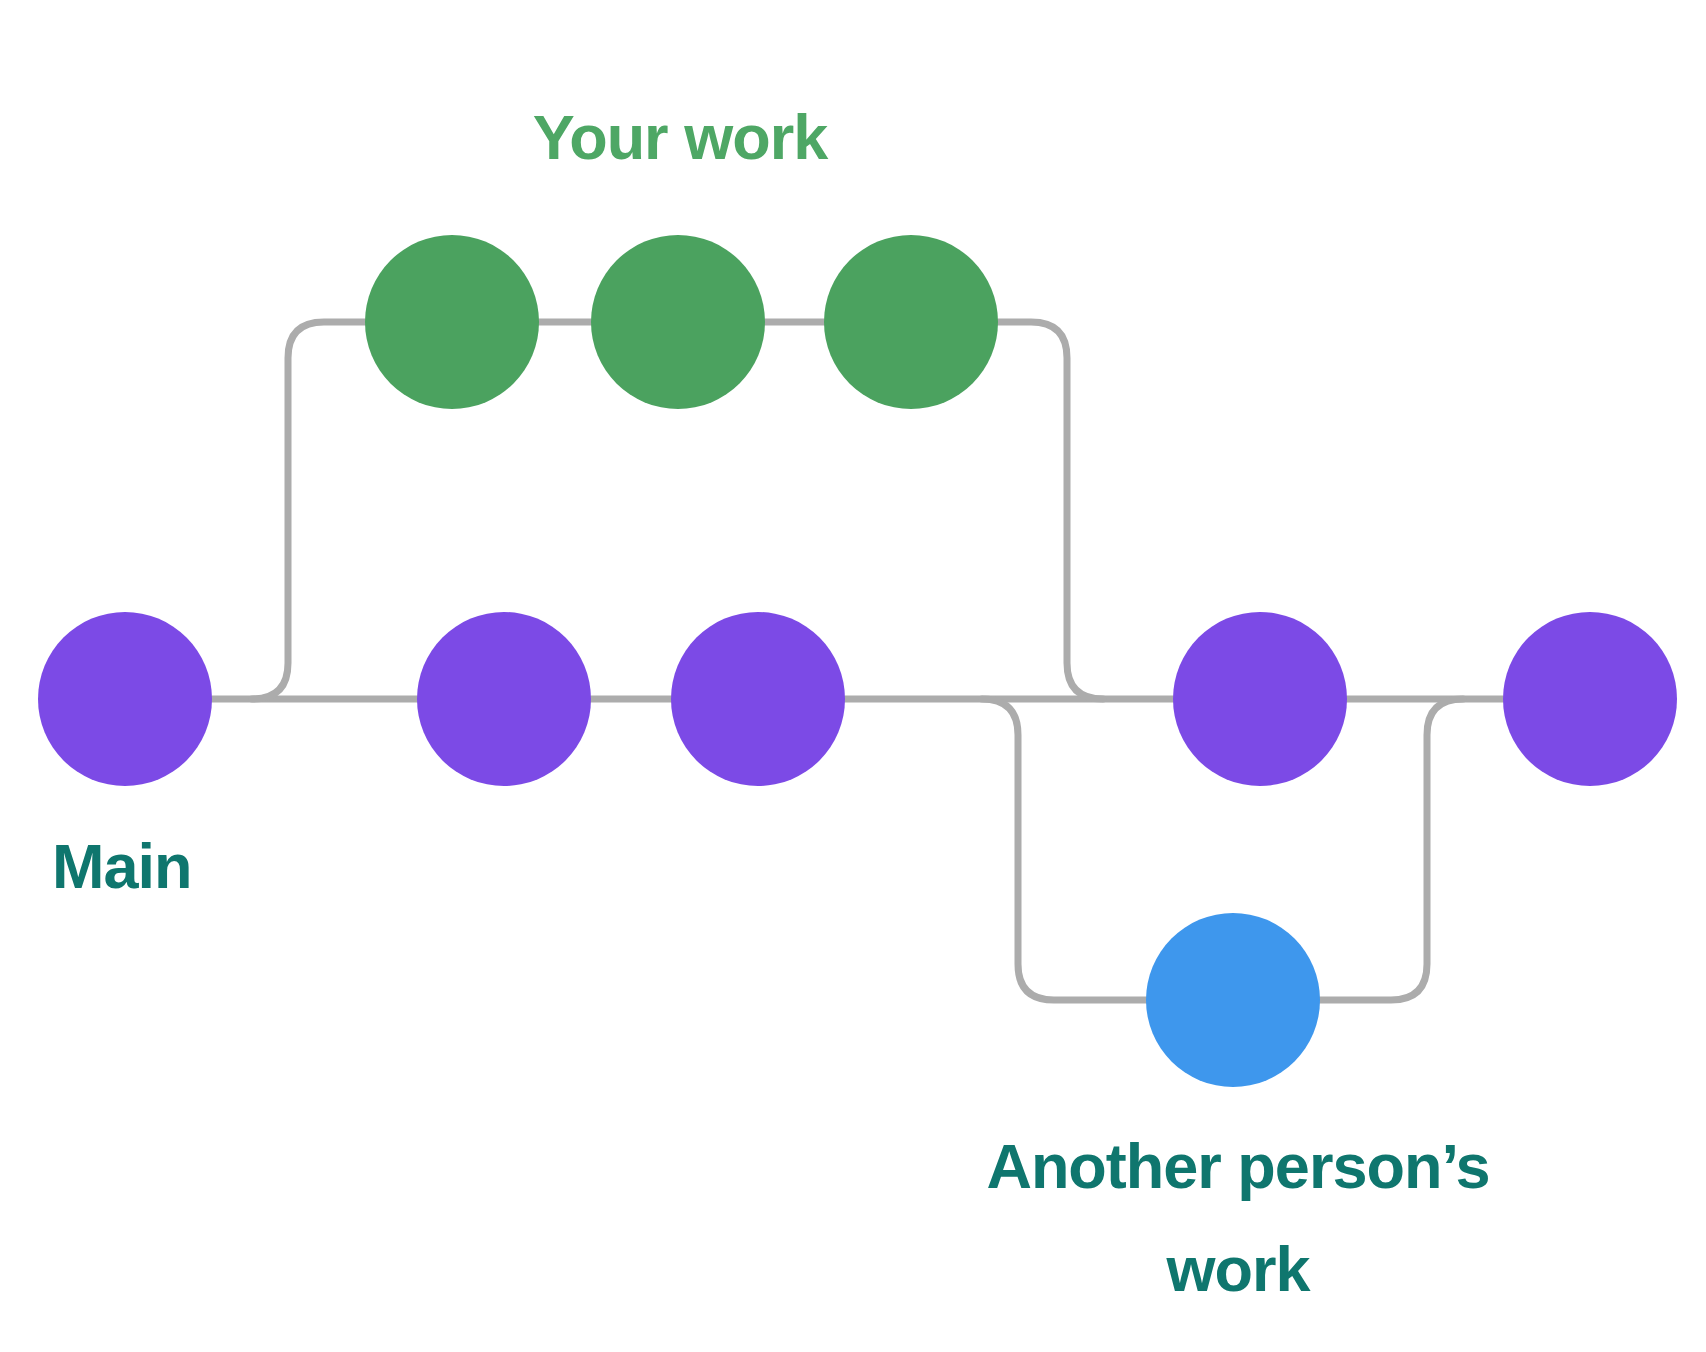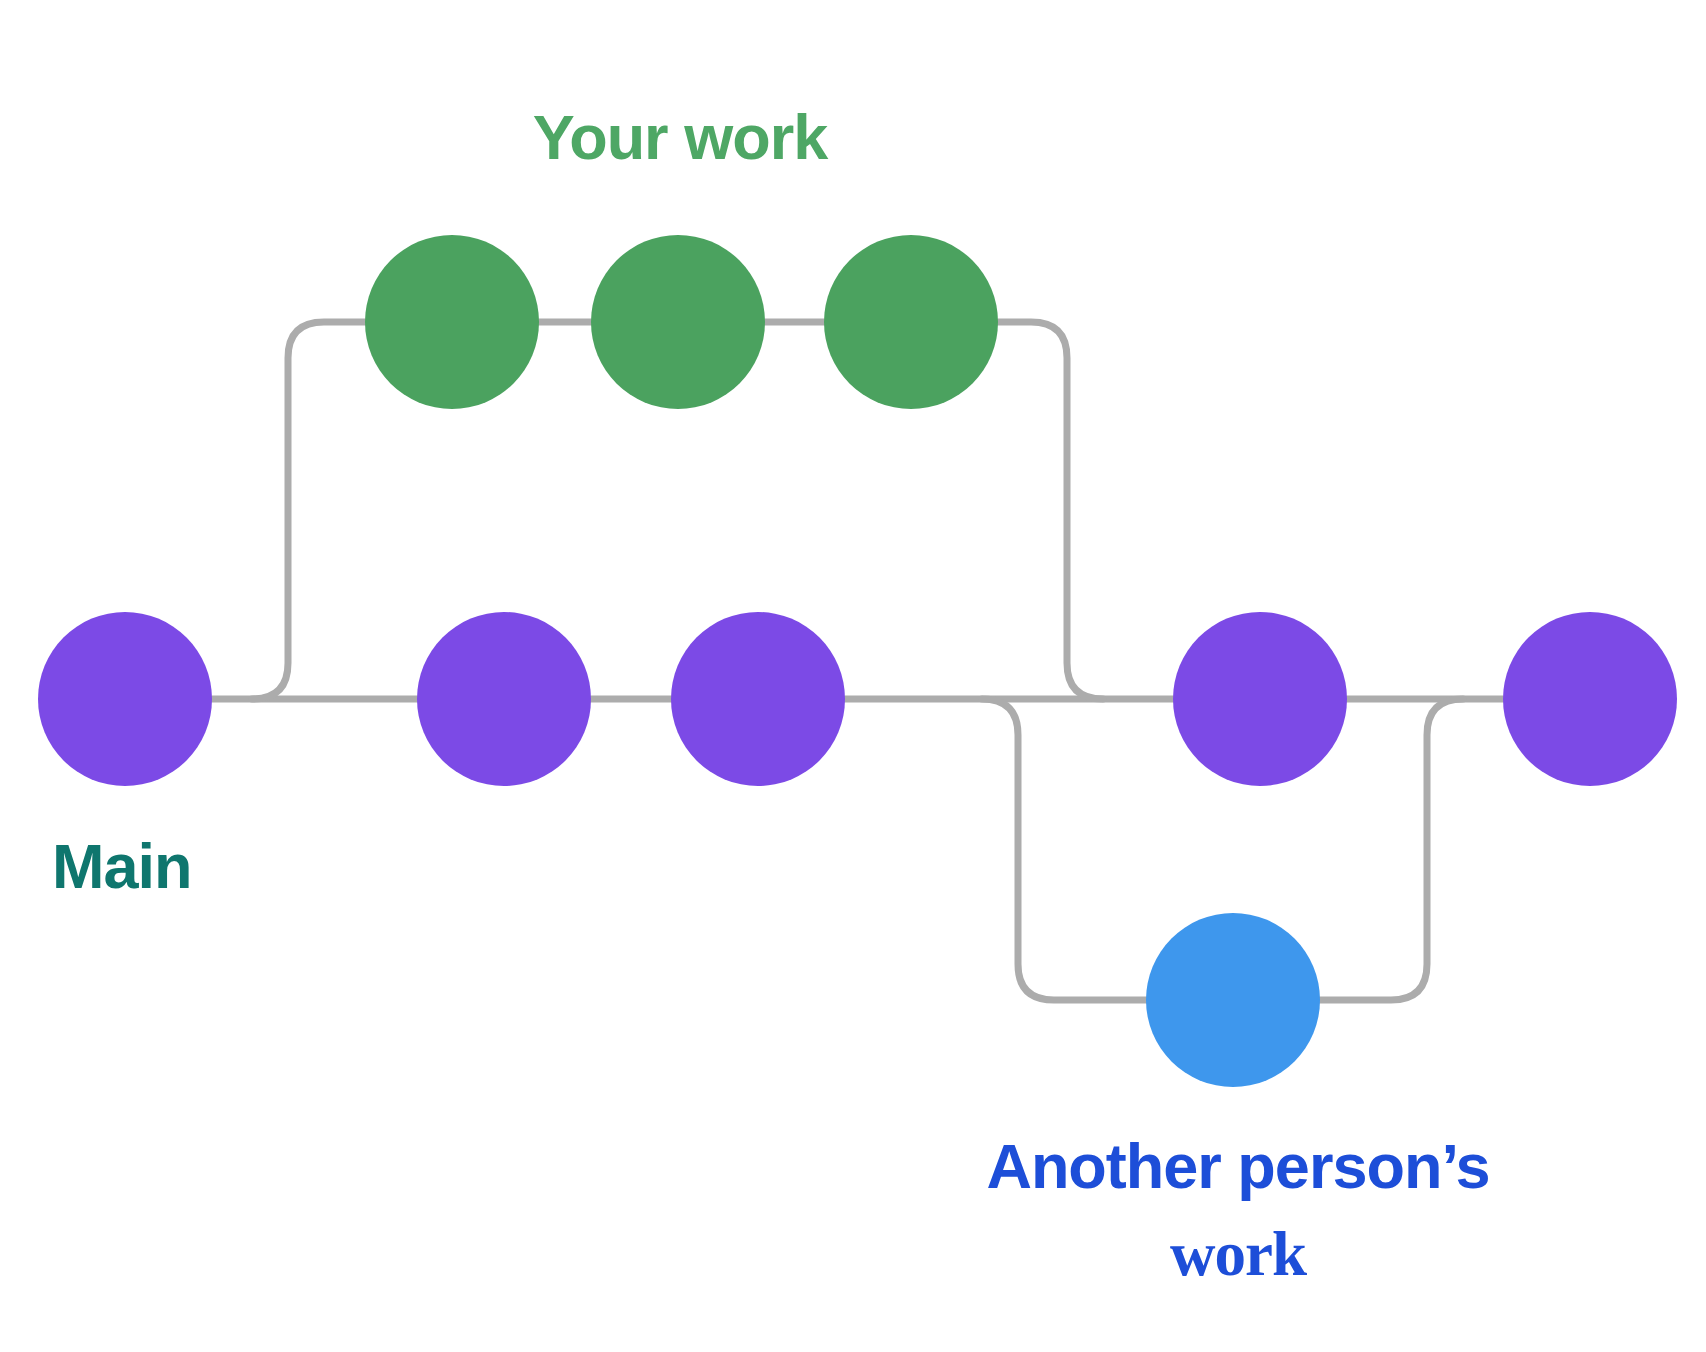--- a/index.html
+++ b/index.html
@@ -25,21 +25,21 @@
   }
   .label {
     position: absolute;
     font-weight: 700;
     font-size: 63px;
     line-height: 63px;
     letter-spacing: -1px;
     white-space: nowrap;
   }
   .label .line { display: block; }
-  .label .line2 { margin-top: 25px; font-family: Liberation Serif, serif; }
+  .label .line2 { margin-top: 40px; }
 </style>
 </head>
 <body>
 
 <div class="canvas">
   <svg class="diagram-svg" xmlns="http://www.w3.org/2000/svg" viewBox="0 0 1706 1352">
       <path d="M 212 699 H 1503" fill="none" stroke="#ACACAC" stroke-width="7" stroke-linecap="round"></path>
       <path d="M 252 699 Q 288 699 288 663 V 358 Q 288 322 324 322 H 1031 Q 1067 322 1067 358 V 663 Q 1067 699 1103 699" fill="none" stroke="#ACACAC" stroke-width="7" stroke-linecap="round"></path>
       <path d="M 982 699 Q 1018 699 1018 735 V 964 Q 1018 1000 1054 1000 H 1391 Q 1427 1000 1427 964 V 735 Q 1427 699 1463 699" fill="none" stroke="#ACACAC" stroke-width="7" stroke-linecap="round"></path>
       <circle cx="125" cy="699" r="87" fill="#7C4AE6"></circle>
@@ -50,17 +50,17 @@
       <circle cx="452" cy="322" r="87" fill="#4BA25F"></circle>
       <circle cx="678" cy="322" r="87" fill="#4BA25F"></circle>
       <circle cx="911" cy="322" r="87" fill="#4BA25F"></circle>
       <circle cx="1233" cy="1000" r="87" fill="#3E97ED"></circle>
     </svg>
 
   <div class="label" style="color: rgb(78, 167, 101); top: 106px; left: 680px; transform: translateX(-50%); text-align: center;">Your work</div>
 
   <div class="label" style="color: #0f766e; top: 835px; left: 52px;">Main</div>
 
-  <div class="label" style="color: #1d4ed8; top: 1135px; left: 1238px; transform: translateX(-50%); text-align: center;">
+  <div class="label" style="color: #0f766e; top: 1135px; left: 1238px; transform: translateX(-50%); text-align: center;">
     <span class="line">Another person’s</span>
     <span class="line line2">work</span>
   </div>
 </div>
 
 </body></html>

